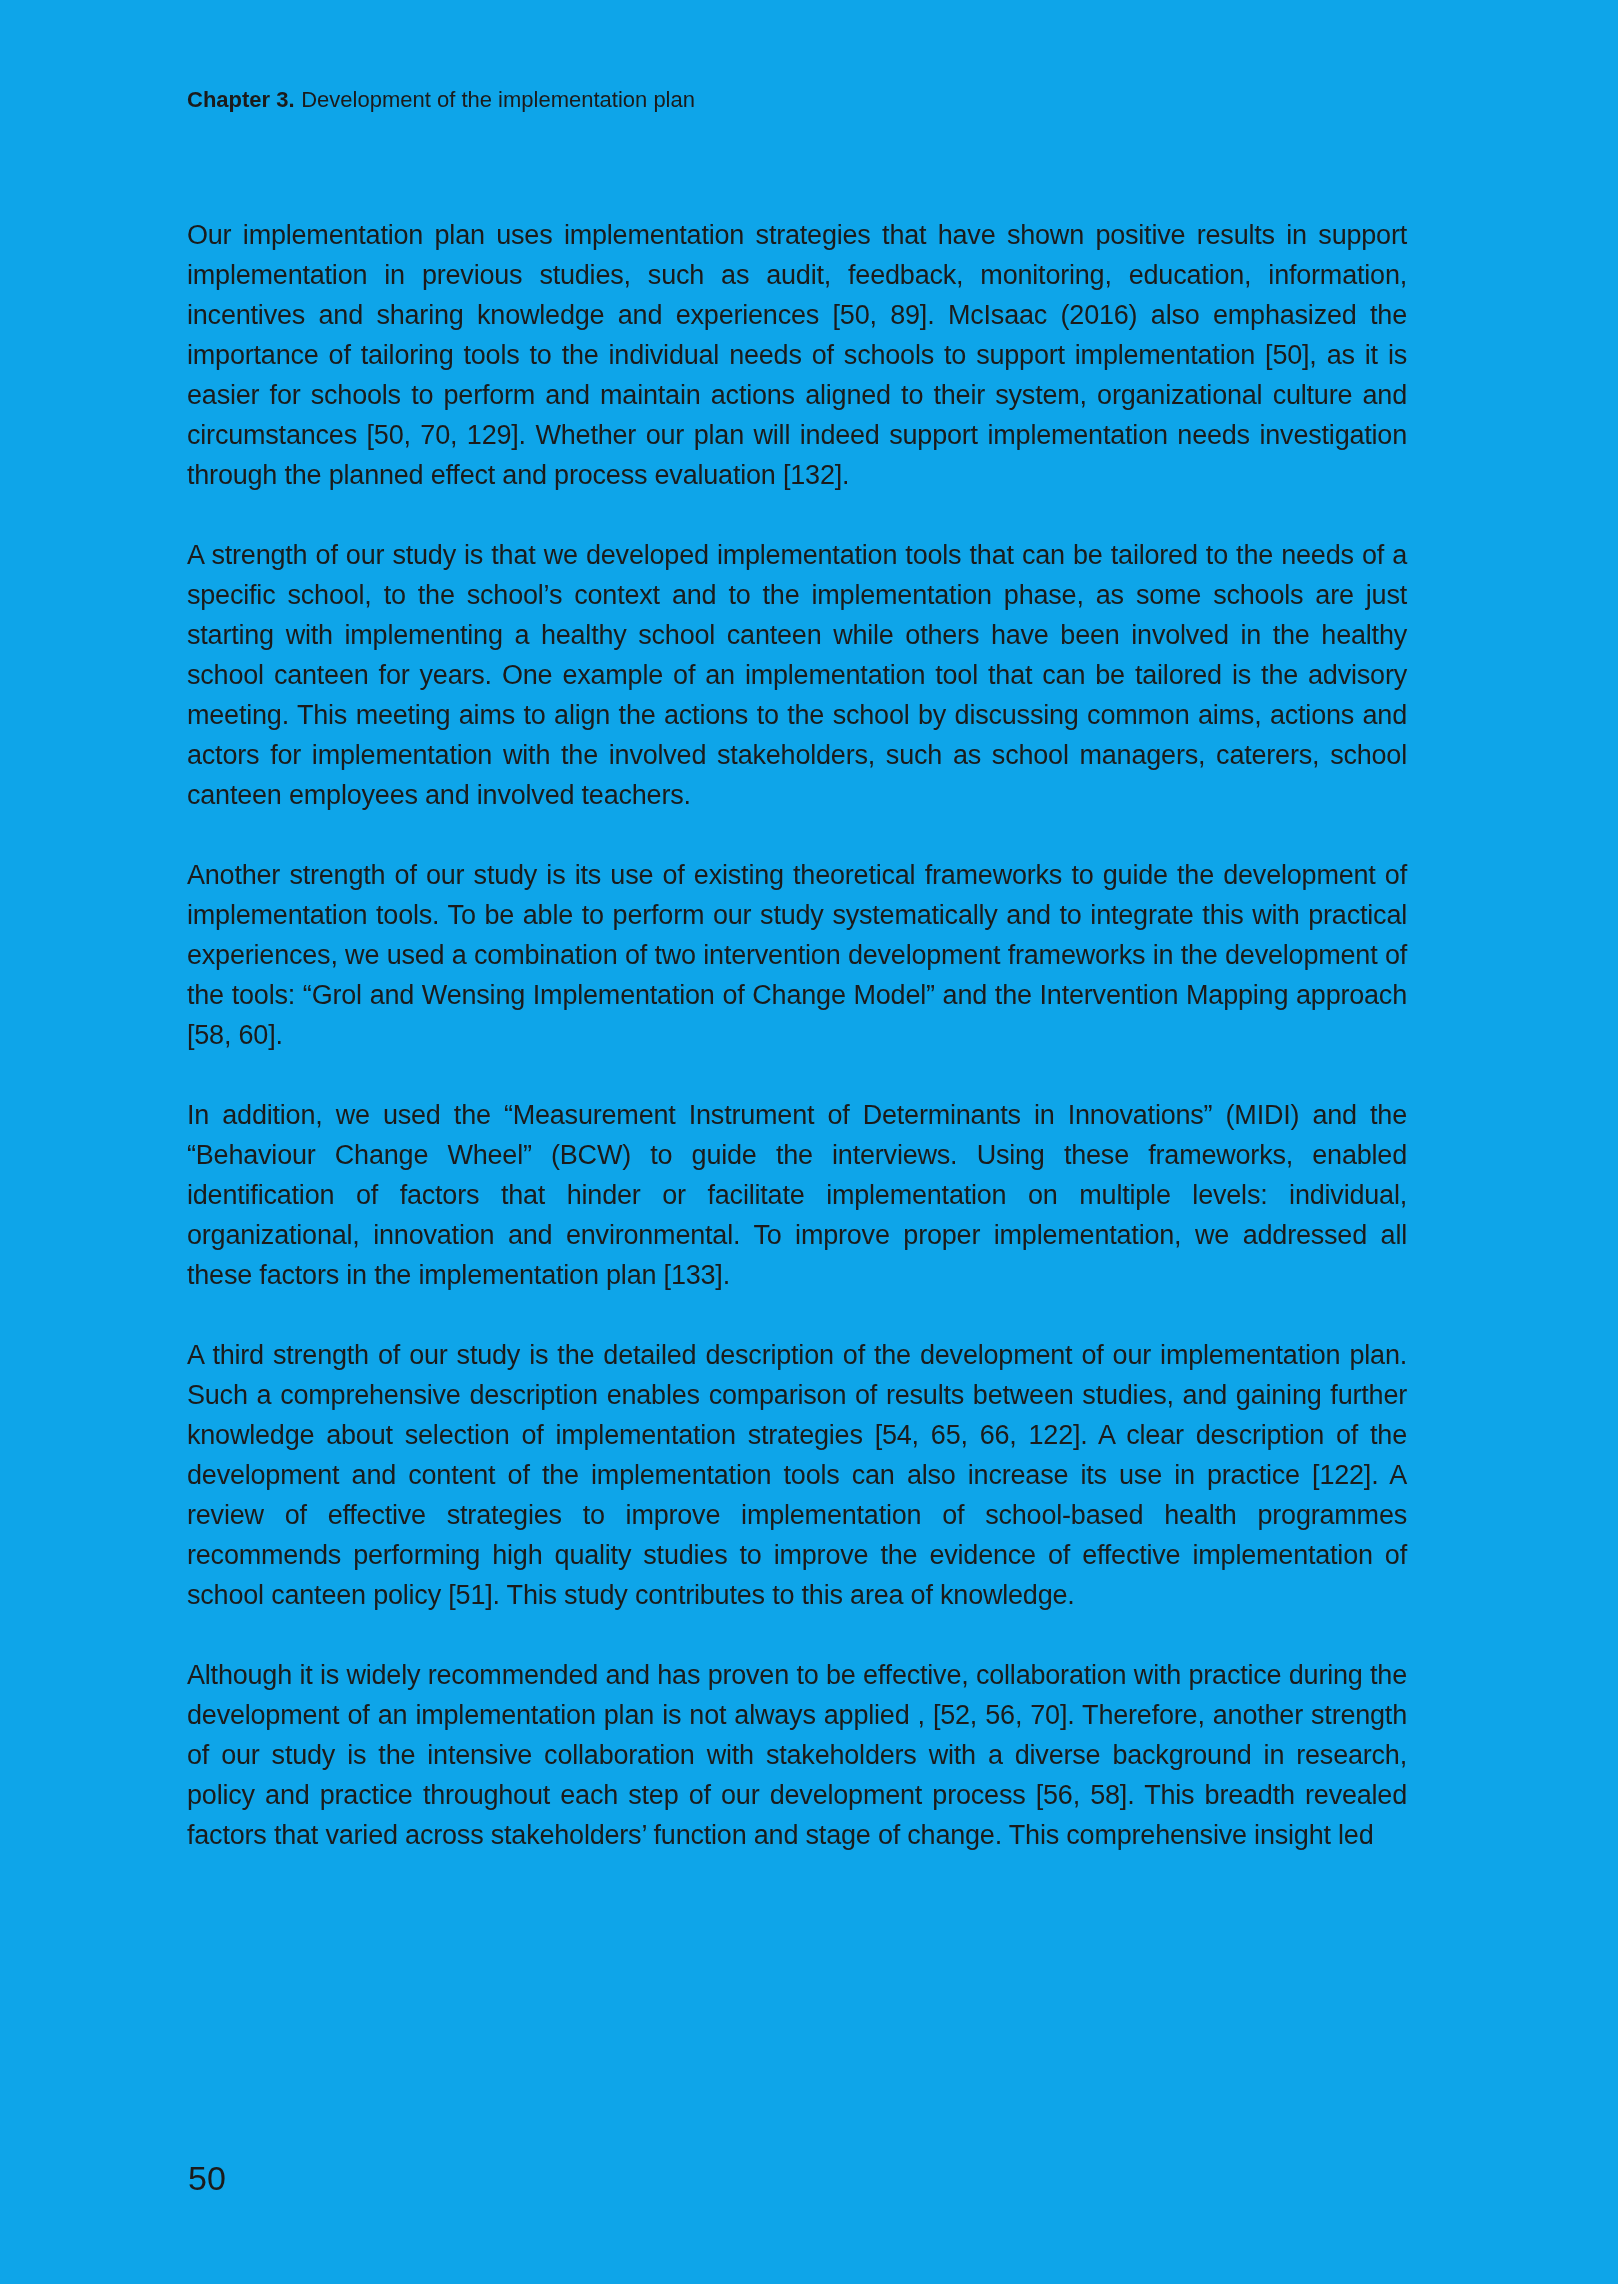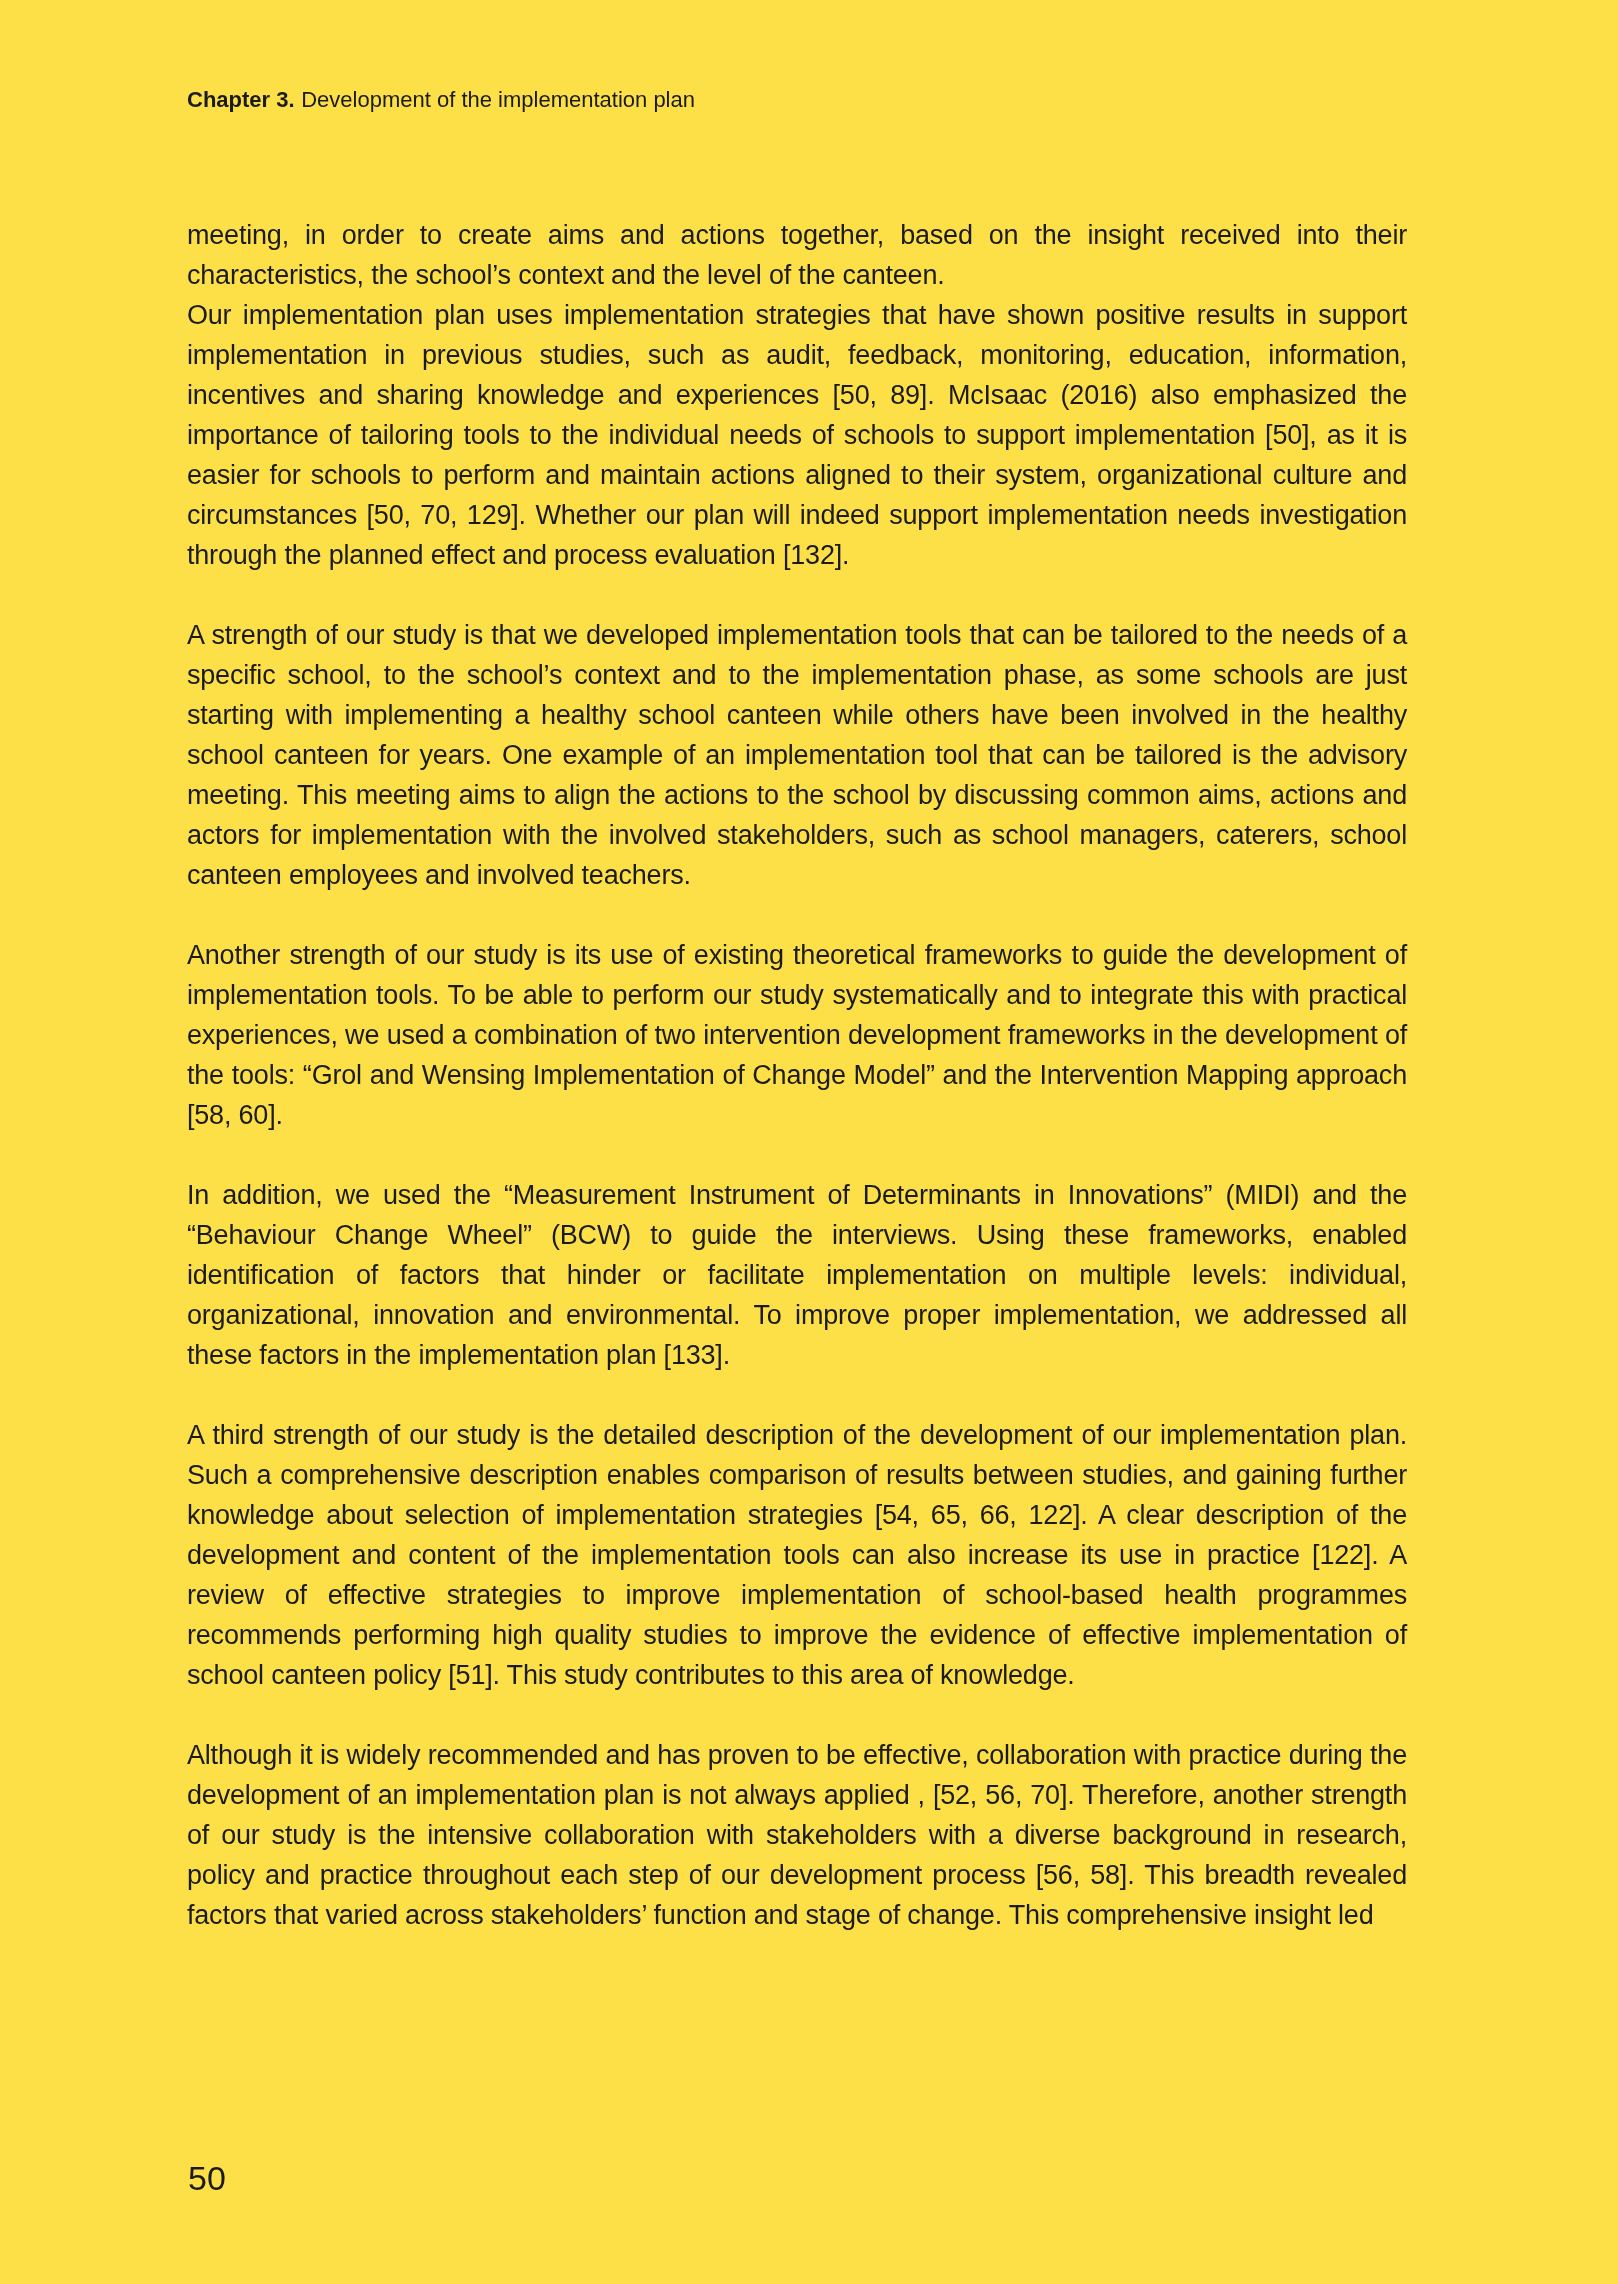--- a/index.html
+++ b/index.html
@@ -4,21 +4,21 @@
 <style>
   html, body {
     margin: 0;
     padding: 0;
     background: #ffffff;
   }
   .page {
     position: relative;
     width: 1619px;
     height: 2284px;
-    background: #fde047;
+    background: #0ea5e9;
     font-family: "Liberation Sans", sans-serif;
     color: #1b1b1b;
     overflow: hidden;
   }
   .running-header {
     position: absolute;
     left: 187px;
     top: 85px;
     font-size: 22px;
     line-height: 29px;
@@ -62,21 +62,20 @@
 </head>
 <body>
 
 <div class="page">
 
   <div class="running-header">
     <span class="chapter-label">Chapter 3.</span><span class="chapter-title">Development of the implementation plan</span>
   </div>
 
   <div class="body-text">
-    <p class="para no-gap">meeting, in order to create aims and actions together, based on the insight received into their characteristics, the school’s context and the level of the canteen.</p>
     <p class="para">Our implementation plan uses implementation strategies that have shown positive results in support implementation in previous studies, such as audit, feedback, monitoring, education, information, incentives and sharing knowledge and experiences [50, 89]. McIsaac (2016) also emphasized the importance of tailoring tools to the individual needs of schools to support implementation [50], as it is easier for schools to perform and maintain actions aligned to their system, organizational culture and circumstances [50, 70, 129]. Whether our plan will indeed support implementation needs investigation through the planned effect and process evaluation [132].</p>
     <p class="para">A strength of our study is that we developed implementation tools that can be tailored to the needs of a specific school, to the school’s context and to the implementation phase, as some schools are just starting with implementing a healthy school canteen while others have been involved in the healthy school canteen for years. One example of an implementation tool that can be tailored is the advisory meeting. This meeting aims to align the actions to the school by discussing common aims, actions and actors for implementation with the involved stakeholders, such as school managers, caterers, school canteen employees and involved teachers.</p>
     <p class="para">Another strength of our study is its use of existing theoretical frameworks to guide the development of implementation tools. To be able to perform our study systematically and to integrate this with practical experiences, we used a combination of two intervention development frameworks in the development of the tools: “Grol and Wensing Implementation of Change Model” and the Intervention Mapping approach [58, 60].</p>
     <p class="para">In addition, we used the “Measurement Instrument of Determinants in Innovations” (MIDI) and the “Behaviour Change Wheel” (BCW) to guide the interviews. Using these frameworks, enabled identification of factors that hinder or facilitate implementation on multiple levels: individual, organizational, innovation and environmental. To improve proper implementation, we addressed all  these factors in the implementation plan [133].</p>
     <p class="para">A third strength of our study is the detailed description of the development of our implementation plan. Such a comprehensive description enables comparison of results between studies, and gaining further knowledge about selection of implementation strategies [54, 65, 66, 122]. A clear description of the development and content of the implementation tools can also increase its use in practice [122]. A review of effective strategies to improve implementation of school-based health programmes recommends performing high quality studies to improve the evidence of effective implementation of school canteen policy [51]. This study contributes to this area of knowledge.</p>
     <p class="para">Although it is widely recommended and has proven to be effective, collaboration with practice during the development of an implementation plan is not always applied , [52, 56, 70]. Therefore, another strength of our study is the intensive collaboration with stakeholders with a diverse background in research, policy and practice throughout each step of our development process [56, 58]. This breadth revealed factors that varied across stakeholders’ function and stage of change. This comprehensive insight led</p>
   </div>
 
   <div class="page-number">50</div>
 

